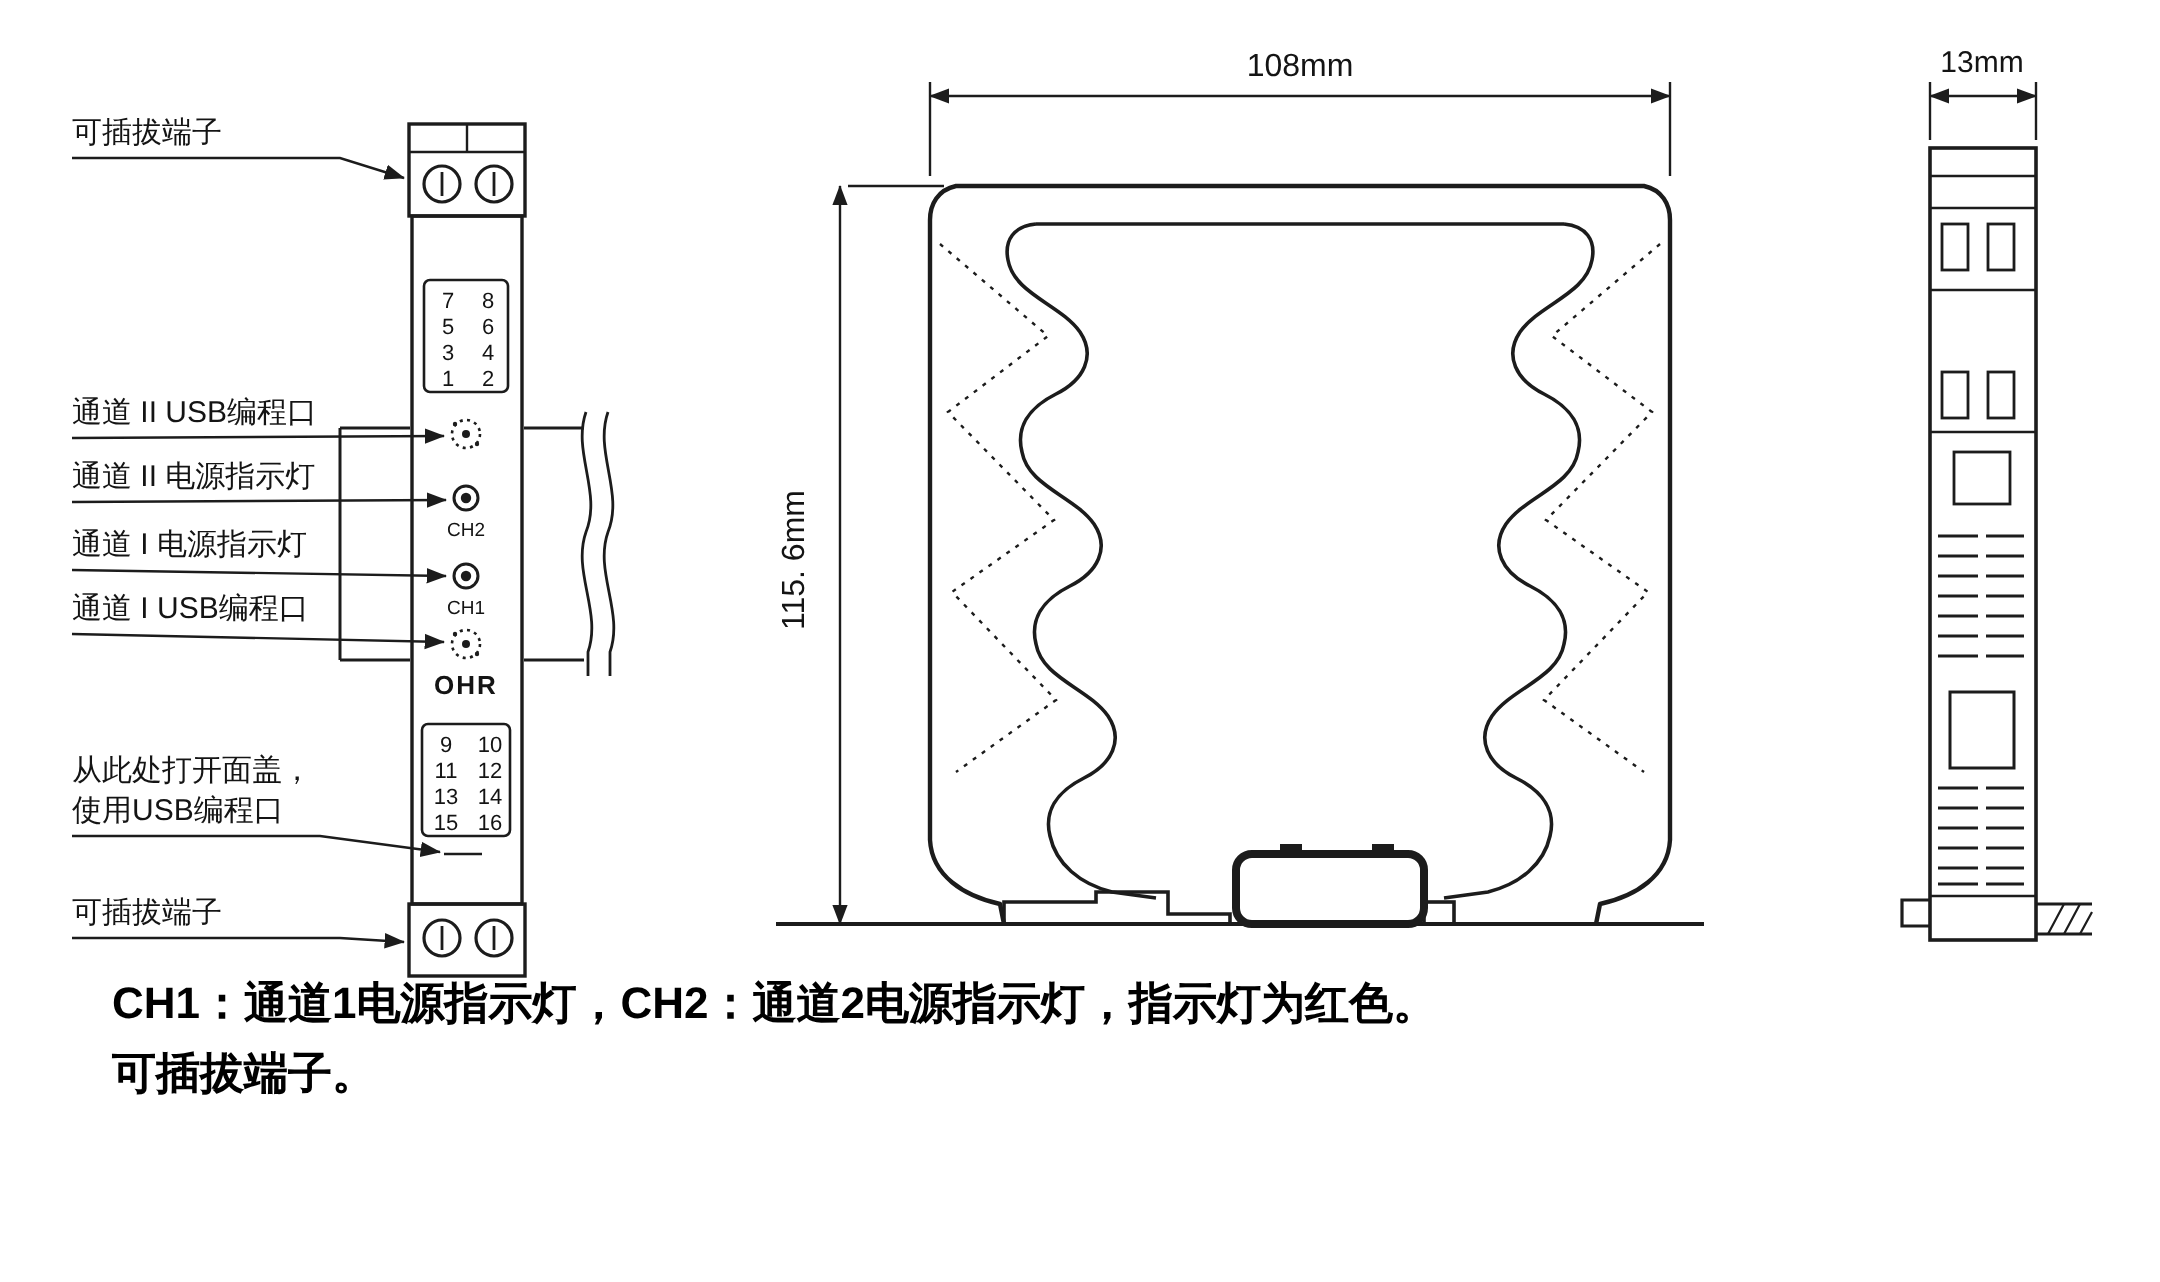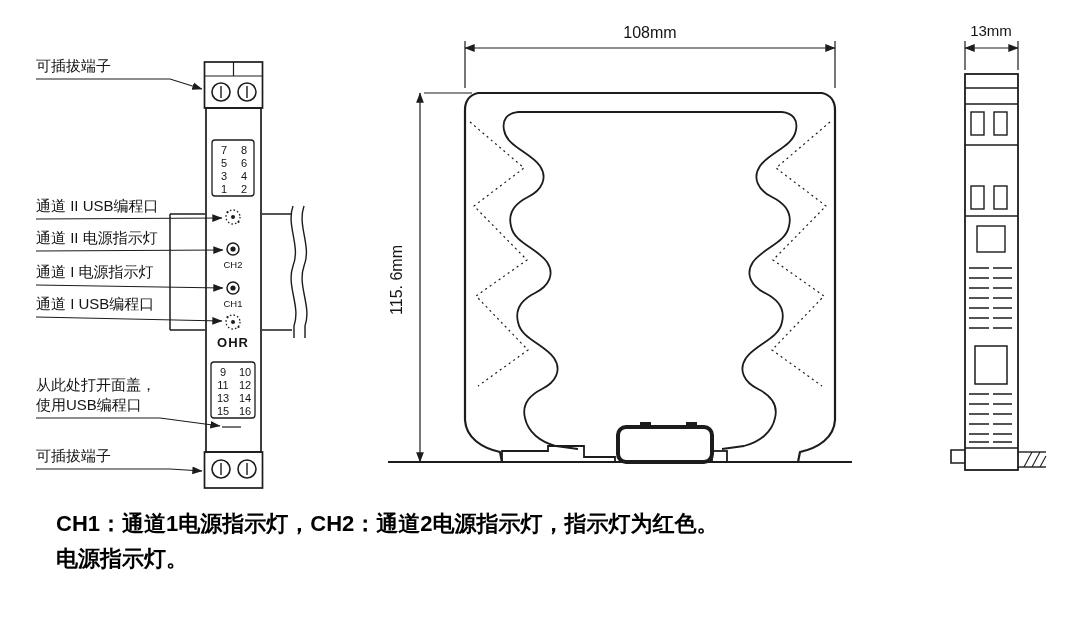--- a/index.html
+++ b/index.html
@@ -8,21 +8,21 @@
   svg{position:absolute;left:0;top:0;}
   svg text{font-family:"Liberation Sans","DejaVu Sans",sans-serif;fill:#141414;}
   .ln{stroke:#1c1c1c;fill:none;}
   .lbl{font-size:15px;}
   .num{font-size:11px;text-anchor:middle;}
   .ch{font-size:9.5px;text-anchor:middle;}
   .brand{font-size:13px;font-weight:bold;text-anchor:middle;letter-spacing:1px;}
   .dim{font-size:16px;text-anchor:middle;}
   .dimsmall{font-size:15px;text-anchor:middle;}
   .dots{stroke:#1c1c1c;fill:none;stroke-dasharray:2 3.5;stroke-width:1.2;}
-  .notes{position:absolute;left:56px;top:506px;width:1005px;font-size:22px;
+  .notes{position:absolute;left:56px;top:484px;width:1005px;font-size:22px;
          font-weight:600;line-height:35px;color:#000;}
 </style>
 </head>
 <body>
 
 <div class="canvas">
 
 <svg width="1080" height="641" viewBox="0 0 1080 641">
   <defs>
     <marker id="ar" viewBox="0 0 10 10" refX="9.5" refY="5" markerWidth="8.5" markerHeight="8.5" orient="auto-start-reverse">
@@ -216,16 +216,16 @@
         <line class="ln" stroke-width="1.4" x1="1018" y1="452" x2="1046" y2="452"></line>
         <line class="ln" stroke-width="1.4" x1="1018" y1="467" x2="1046" y2="467"></line>
         <path class="ln" stroke-width="1.1" d="M1024,467 L1032,452 M1032,467 L1040,452 M1040,467 L1046,456"></path>
       </g>
     </g>
   </g>
 </svg>
 
 <div class="notes">
   <div>CH1：通道1电源指示灯，CH2：通道2电源指示灯，指示灯为红色。</div>
-  <div>电源指示灯。</div>
+  <div>可插拔端子。</div>
 </div>
 
 </div>
 
 </body></html>

